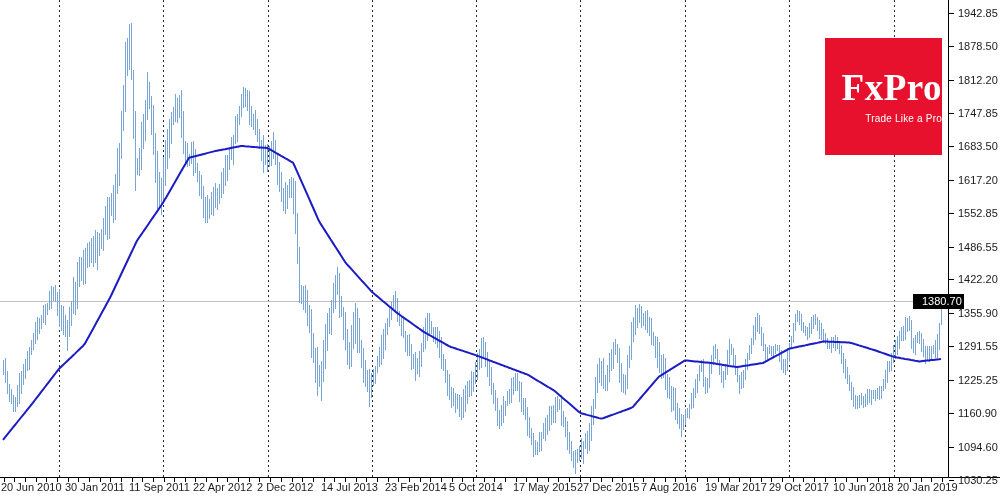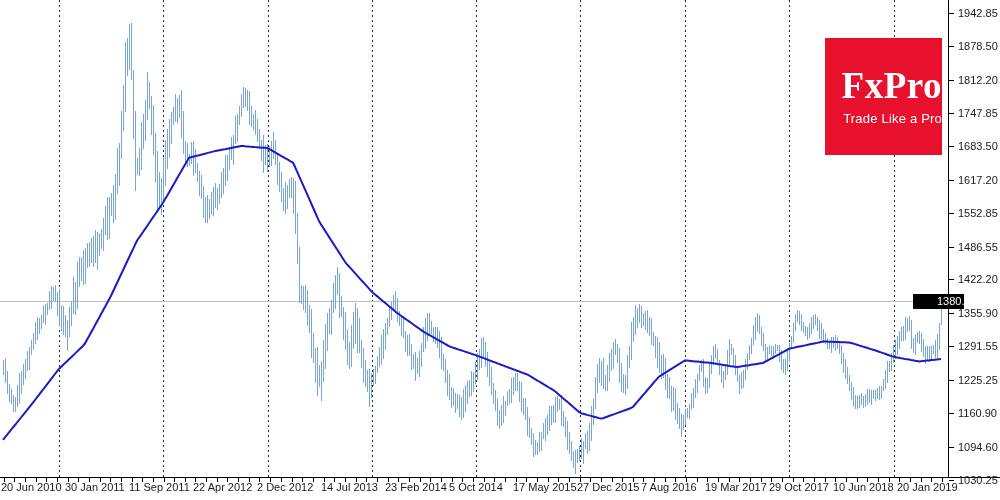--- a/index.html
+++ b/index.html
@@ -6,26 +6,26 @@
   .stage{position:relative;width:1000px;height:500px;background:#ffffff;overflow:hidden;
          font-family:"Liberation Sans",sans-serif;}
   svg{position:absolute;left:0;top:0;}
   .quote-header{position:absolute;left:6px;top:4px;display:flex;align-items:center;
                 font-size:11px;color:#111;z-index:5;white-space:pre;}
   .tri{width:0;height:0;border-left:4px solid transparent;border-right:4px solid transparent;
        border-top:6px solid #1a1a1a;display:inline-block;margin-right:7px;cursor:pointer;}
   .sym{font-weight:400;}
   .vals{margin-left:9px;}
   .price-box{position:absolute;left:913px;width:51px;height:15px;background:#000;color:#fff;
-             font-size:11px;line-height:15px;padding-left:24px;box-sizing:border-box;z-index:6;}
+             font-size:11px;line-height:15px;padding-left:9px;box-sizing:border-box;z-index:6;}
   .logo{position:absolute;left:825px;top:38px;width:117px;height:117px;z-index:4;
         display:flex;flex-direction:column;align-items:flex-end;justify-content:center;}
   .logo-brand{font-family:"Liberation Serif",serif;font-weight:700;font-size:37px;
               line-height:1;letter-spacing:0.5px;}
-  .logo-tagline{font-size:13px;margin-top:7px;letter-spacing:0.2px;}
+  .logo-tagline{font-size:10px;margin-top:7px;letter-spacing:0.2px;}
 </style>
 </head>
 <body>
 
 <div class="stage">
 
   <svg id="chart-svg" width="1000" height="500" viewBox="0 0 1000 500">
       <g stroke="#2a2a2a" stroke-width="1" stroke-dasharray="2,3" shape-rendering="crispEdges">
         <line x1="59.5" y1="0" x2="59.5" y2="477"></line>
         <line x1="163.5" y1="0" x2="163.5" y2="477"></line>

